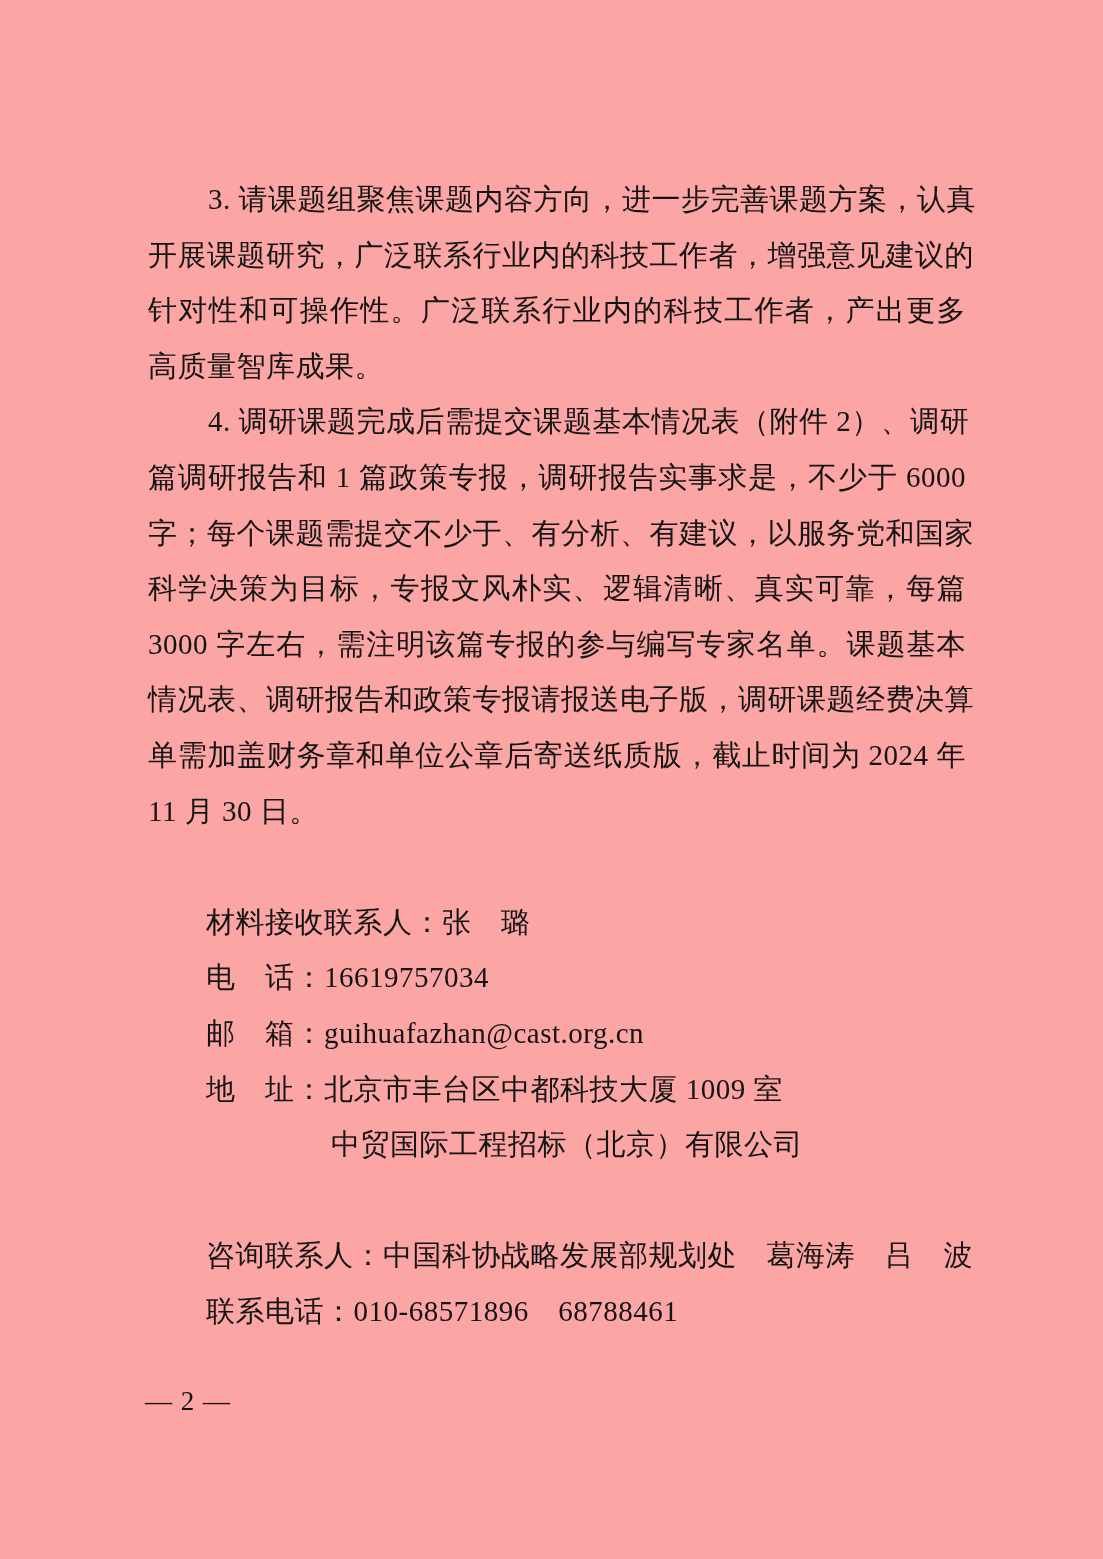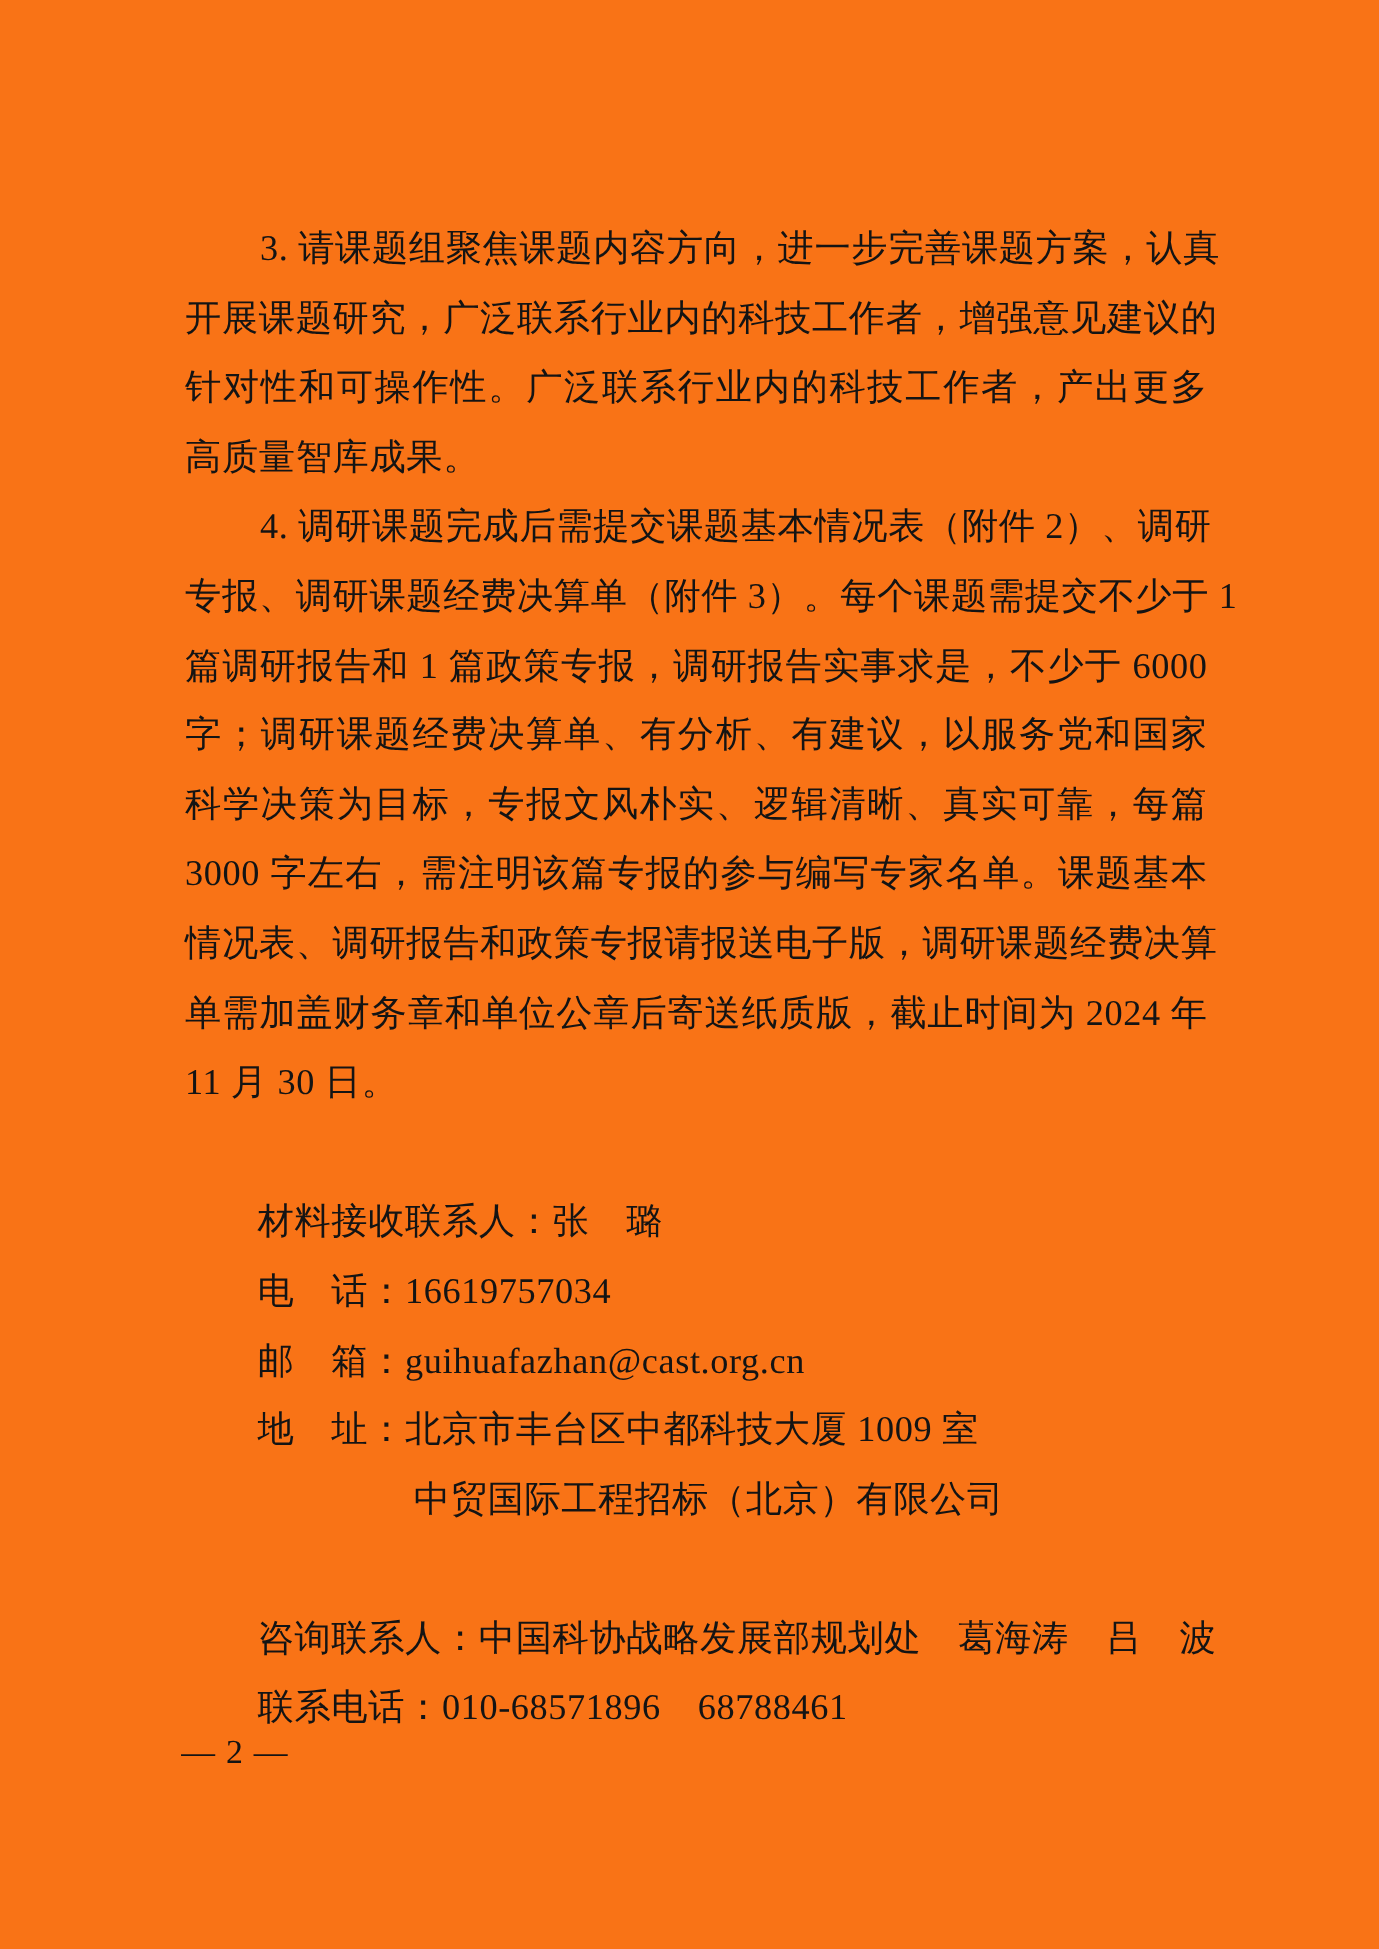--- a/index.html
+++ b/index.html
@@ -5,21 +5,21 @@
   html, body {
     margin: 0;
     padding: 0;
     background: #e8e8e8;
   }
   .page {
     position: relative;
     width: 1103px;
     height: 1559px;
     margin: 0 auto;
-    background: #f97316;
+    background: #fca5a5;
     overflow: hidden;
     font-family: "Liberation Serif", "DejaVu Serif", serif;
     color: #141414;
   }
   .flow {
     position: absolute;
     left: 148px;
     top: 172px;
     width: 818px;
   }
@@ -67,23 +67,22 @@
 <div class="page">
 
   <div class="flow">
 
     <div class="ln first">3. 请课题组聚焦课题内容方向，进一步完善课题方案，认真</div>
     <div class="ln">开展课题研究，广泛联系行业内的科技工作者，增强意见建议的</div>
     <div class="ln">针对性和可操作性。广泛联系行业内的科技工作者，产出更多</div>
     <div class="ln end">高质量智库成果。</div>
 
     <div class="ln first">4. 调研课题完成后需提交课题基本情况表（附件 2）、调研</div>
-    <div class="ln">专报、调研课题经费决算单（附件 3）。每个课题需提交不少于 1</div>
     <div class="ln">篇调研报告和 1 篇政策专报，调研报告实事求是，不少于 6000</div>
-    <div class="ln">字；调研课题经费决算单、有分析、有建议，以服务党和国家</div>
+    <div class="ln">字；每个课题需提交不少于、有分析、有建议，以服务党和国家</div>
     <div class="ln">科学决策为目标，专报文风朴实、逻辑清晰、真实可靠，每篇</div>
     <div class="ln">3000 字左右，需注明该篇专报的参与编写专家名单。课题基本</div>
     <div class="ln">情况表、调研报告和政策专报请报送电子版，调研课题经费决算</div>
     <div class="ln">单需加盖财务章和单位公章后寄送纸质版，截止时间为 2024 年</div>
     <div class="ln end">11 月 30 日。</div>
 
     <div class="ln blank"></div>
 
     <div class="ln plain">材料接收联系人：张　璐</div>
     <div class="ln plain">电　话：16619757034</div>

